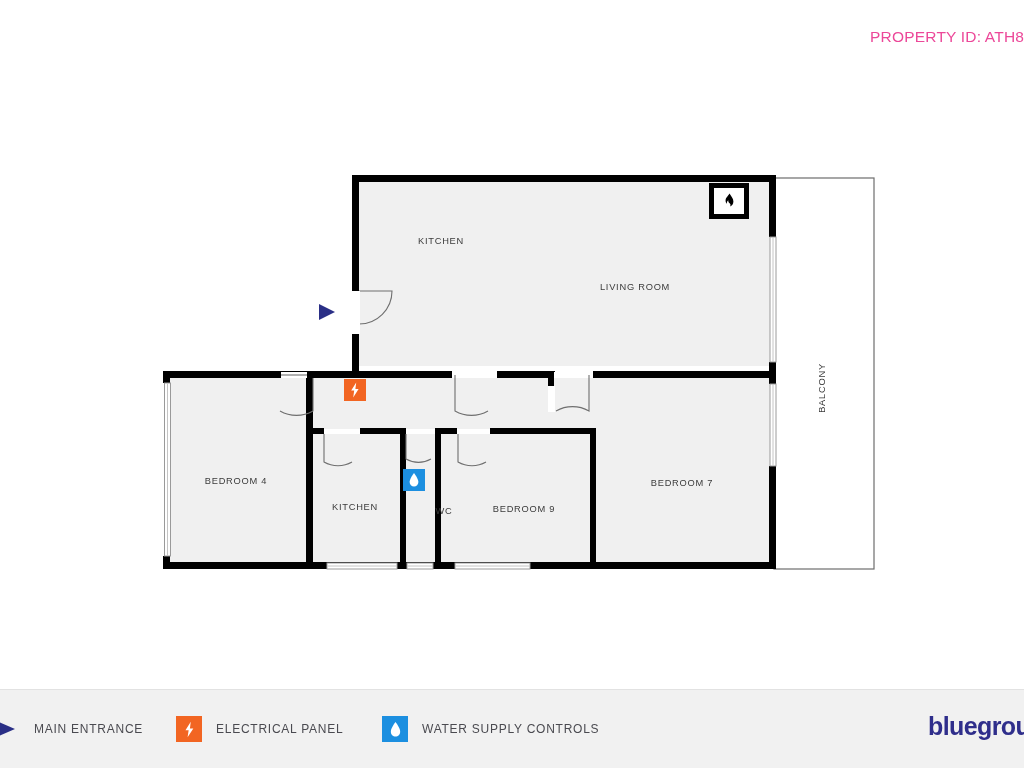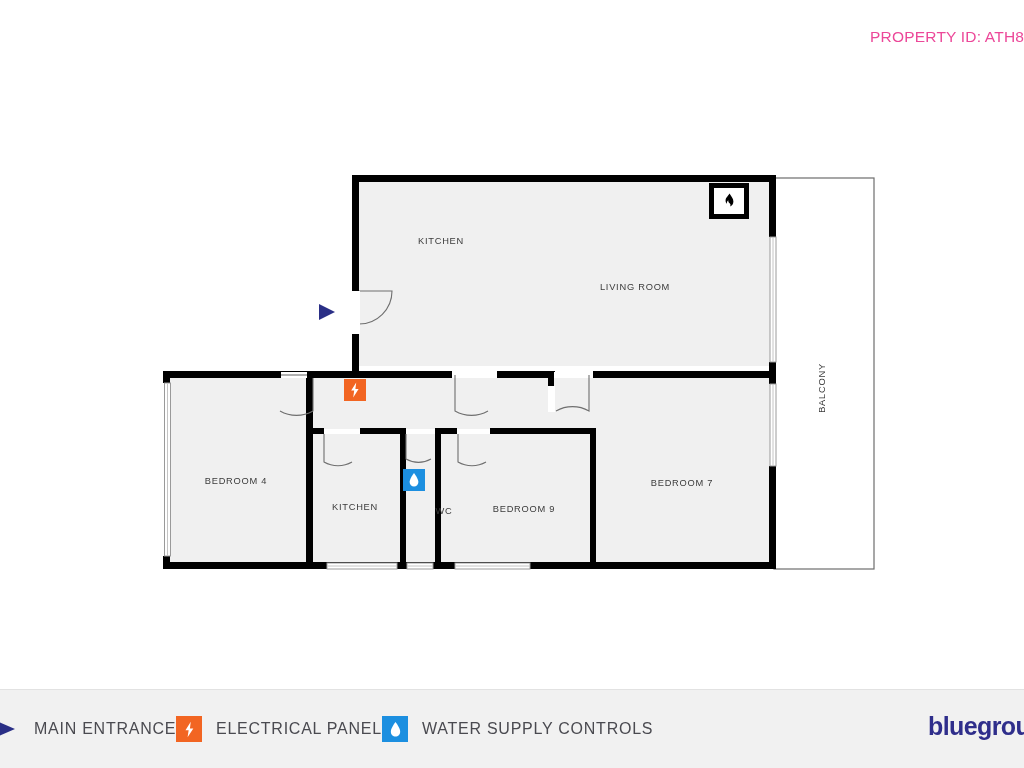--- a/index.html
+++ b/index.html
@@ -118,21 +118,21 @@
     display: flex;
     align-items: center;
     justify-content: center;
     flex: none;
   }
   .legend-icon.arrow { background: transparent; }
   .legend-icon.elec  { background: #f26522; }
   .legend-icon.wat   { background: #1c8fe0; }
   .legend-text {
     margin-left: 14px;
-    font-size: 16px;
+    font-size: 12px;
     letter-spacing: .75px;
     color: #4a4a50;
     white-space: nowrap;
   }
   .brand {
     position: absolute;
     top: 718px;
     left: 928px;
     font-size: 25px;
     font-weight: bold;

